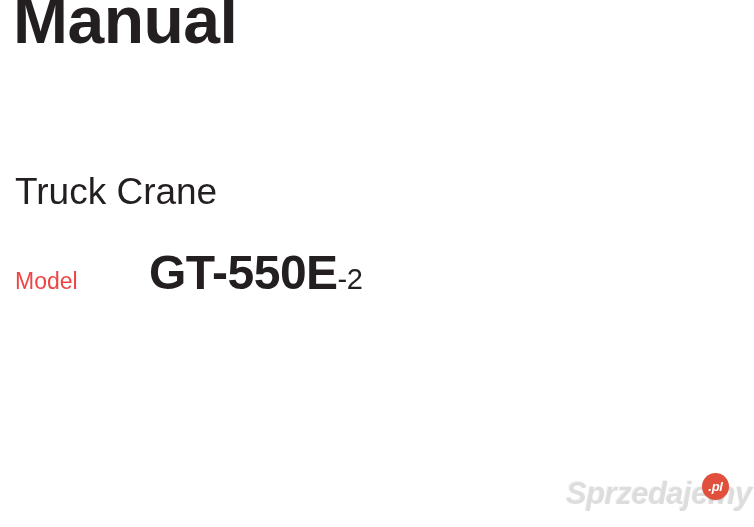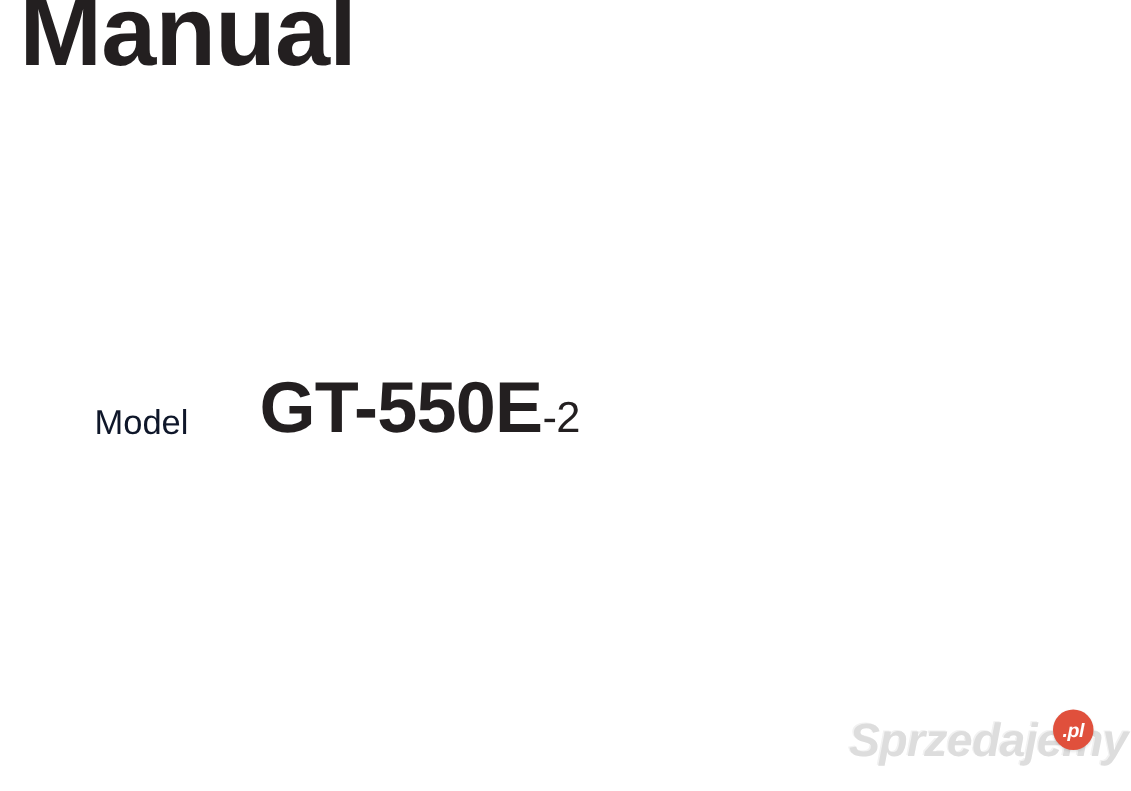--- a/index.html
+++ b/index.html
@@ -51,33 +51,31 @@
     top: 245px;
     height: 52px;
     width: 500px;
   }
   .model-label {
     position: absolute;
     left: 0px;
     bottom: 4px;
     font-size: 23px;
     font-weight: normal;
-    color: #0f172a;
+    color: #ef4444;
     line-height: 1;
     white-space: nowrap;
-    margin-left: 48px;
   }
   .model-value {
     position: absolute;
     left: 134px;
     bottom: 0px;
     line-height: 1;
     white-space: nowrap;
     color: #231f20;
-    margin-left: 24px;
   }
   .model-value .model-main {
     font-size: 48px;
     font-weight: 600;
     letter-spacing: -0.5px;
   }
   .model-value .model-suffix {
     font-size: 29px;
     font-weight: 500;
     letter-spacing: -0.5px;
@@ -135,20 +133,21 @@
     letter-spacing: -0.3px;
   }
 </style>
 </head>
 <body>
 
 <div id="page">
 
   <div class="doc-title">Manual</div>
 
+  <div class="product-type">Truck Crane</div>
 
   <div class="model-row">
     <div class="model-label">Model</div>
     <div class="model-value">
       <span class="model-main">GT-550E</span><span class="model-suffix">-2</span>
     </div>
   </div>
 
   <div class="watermark">
     <div class="watermark-text">Sprzedajemy</div>

